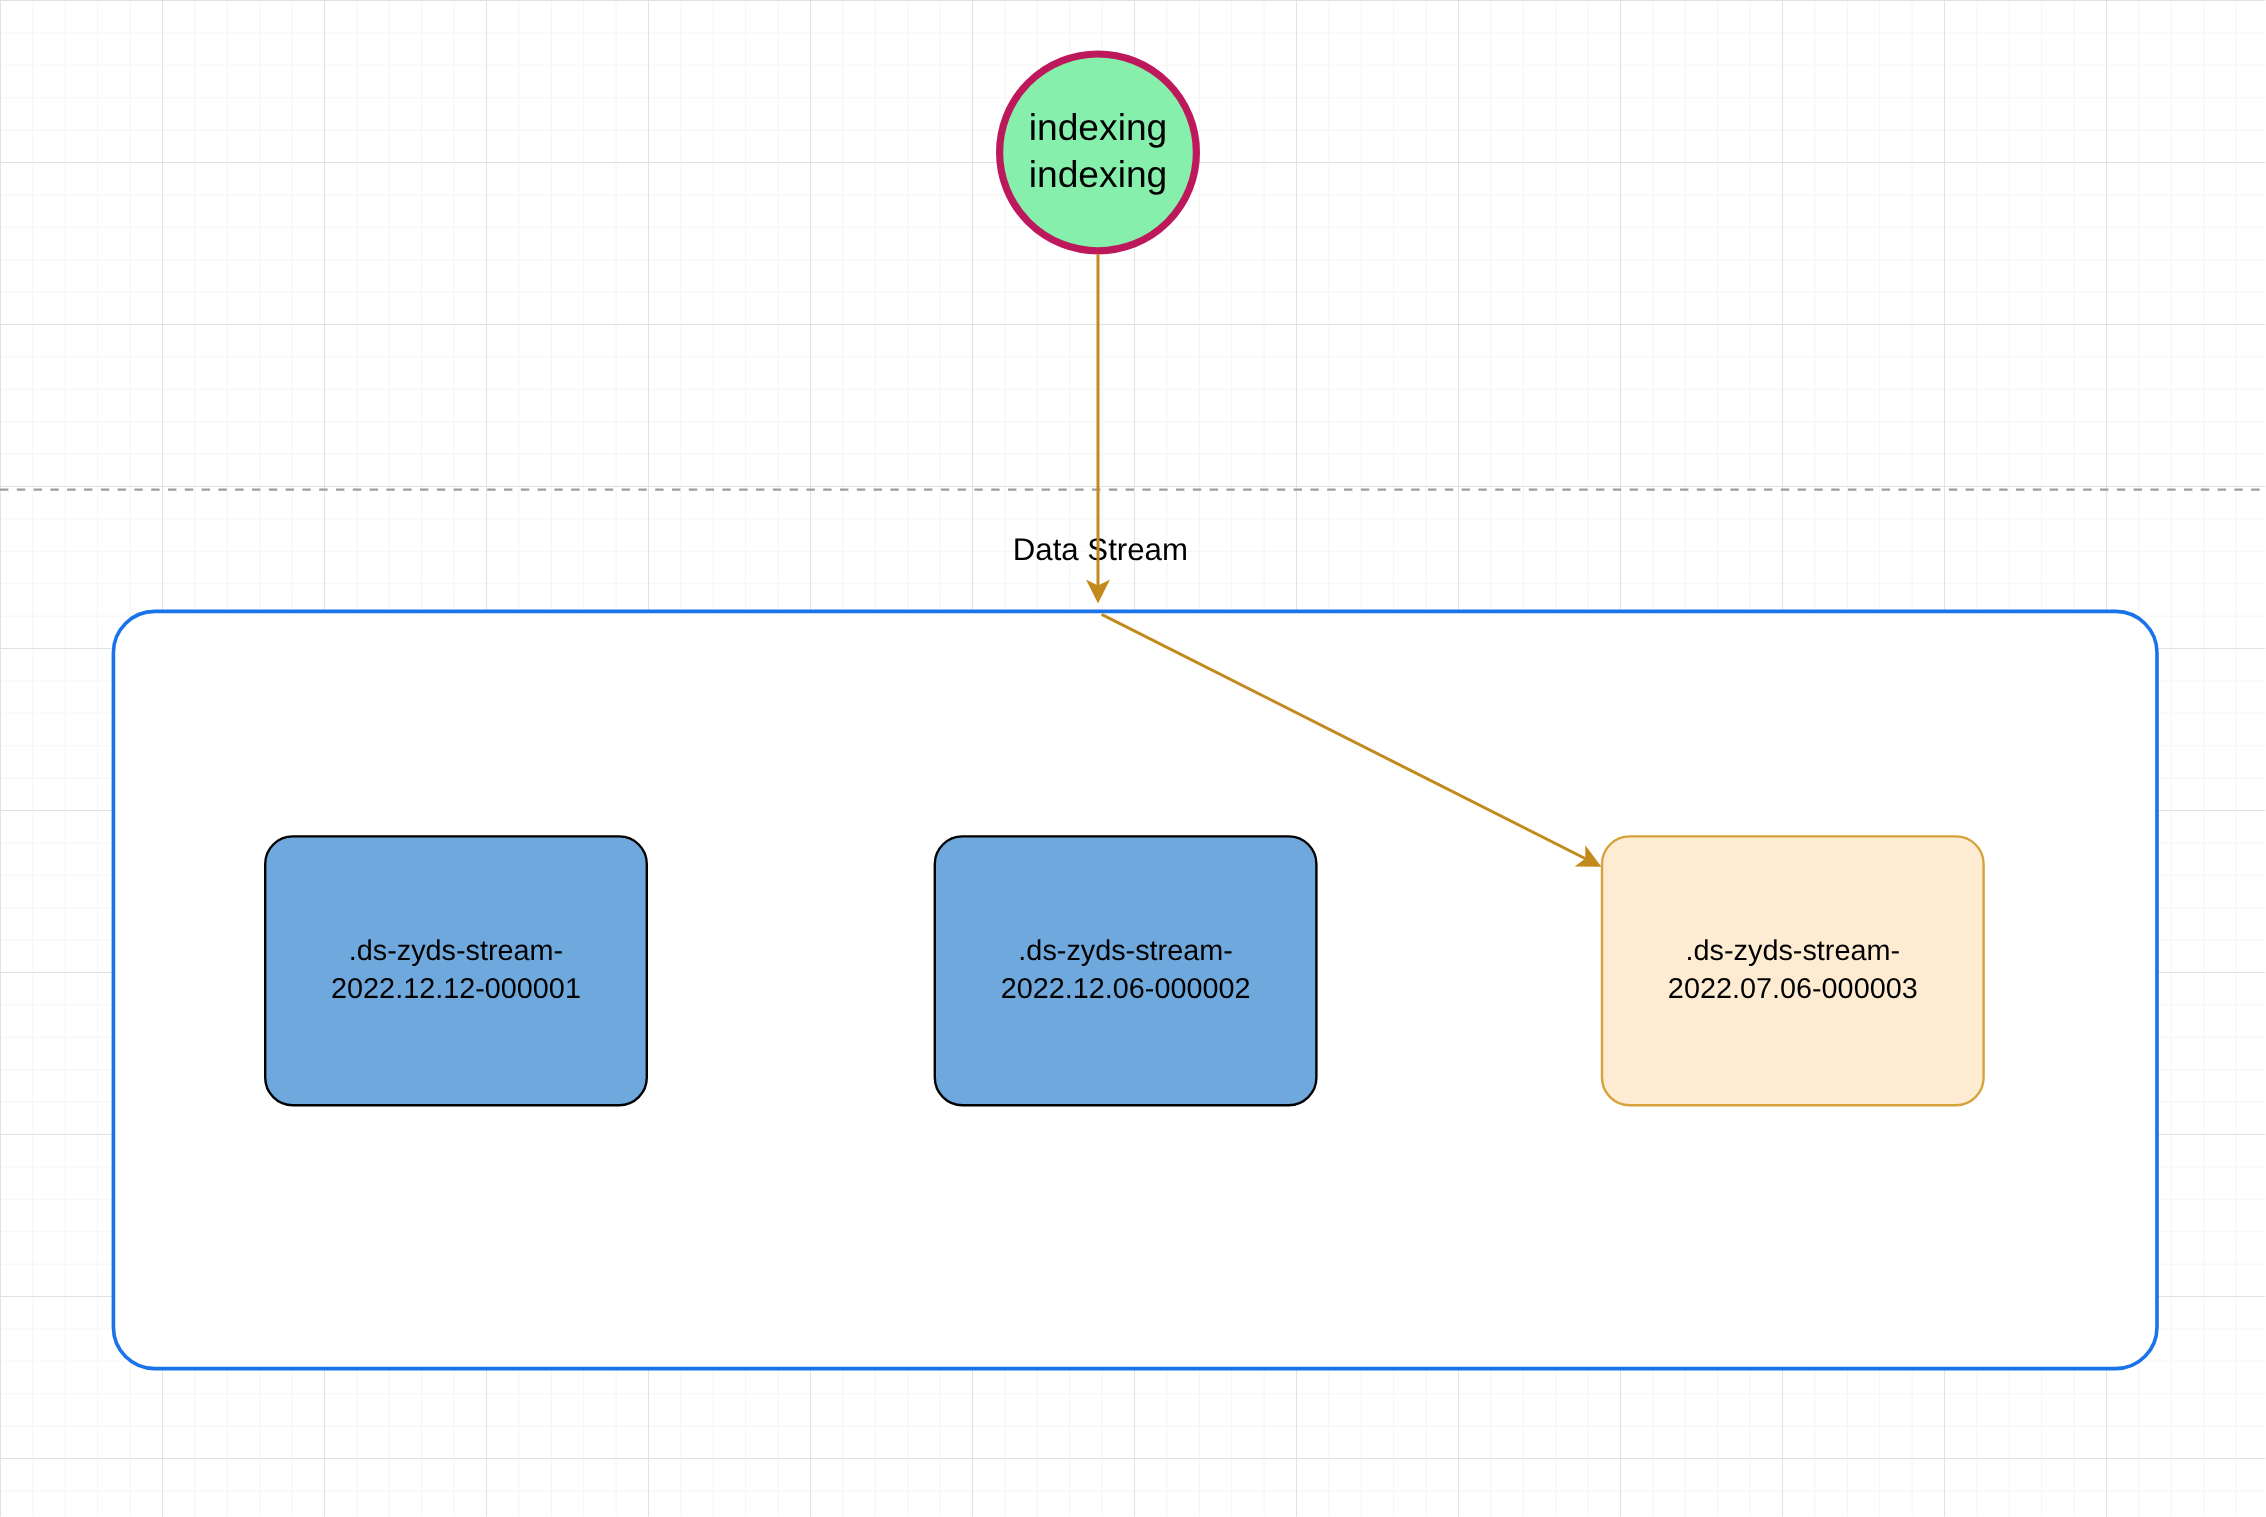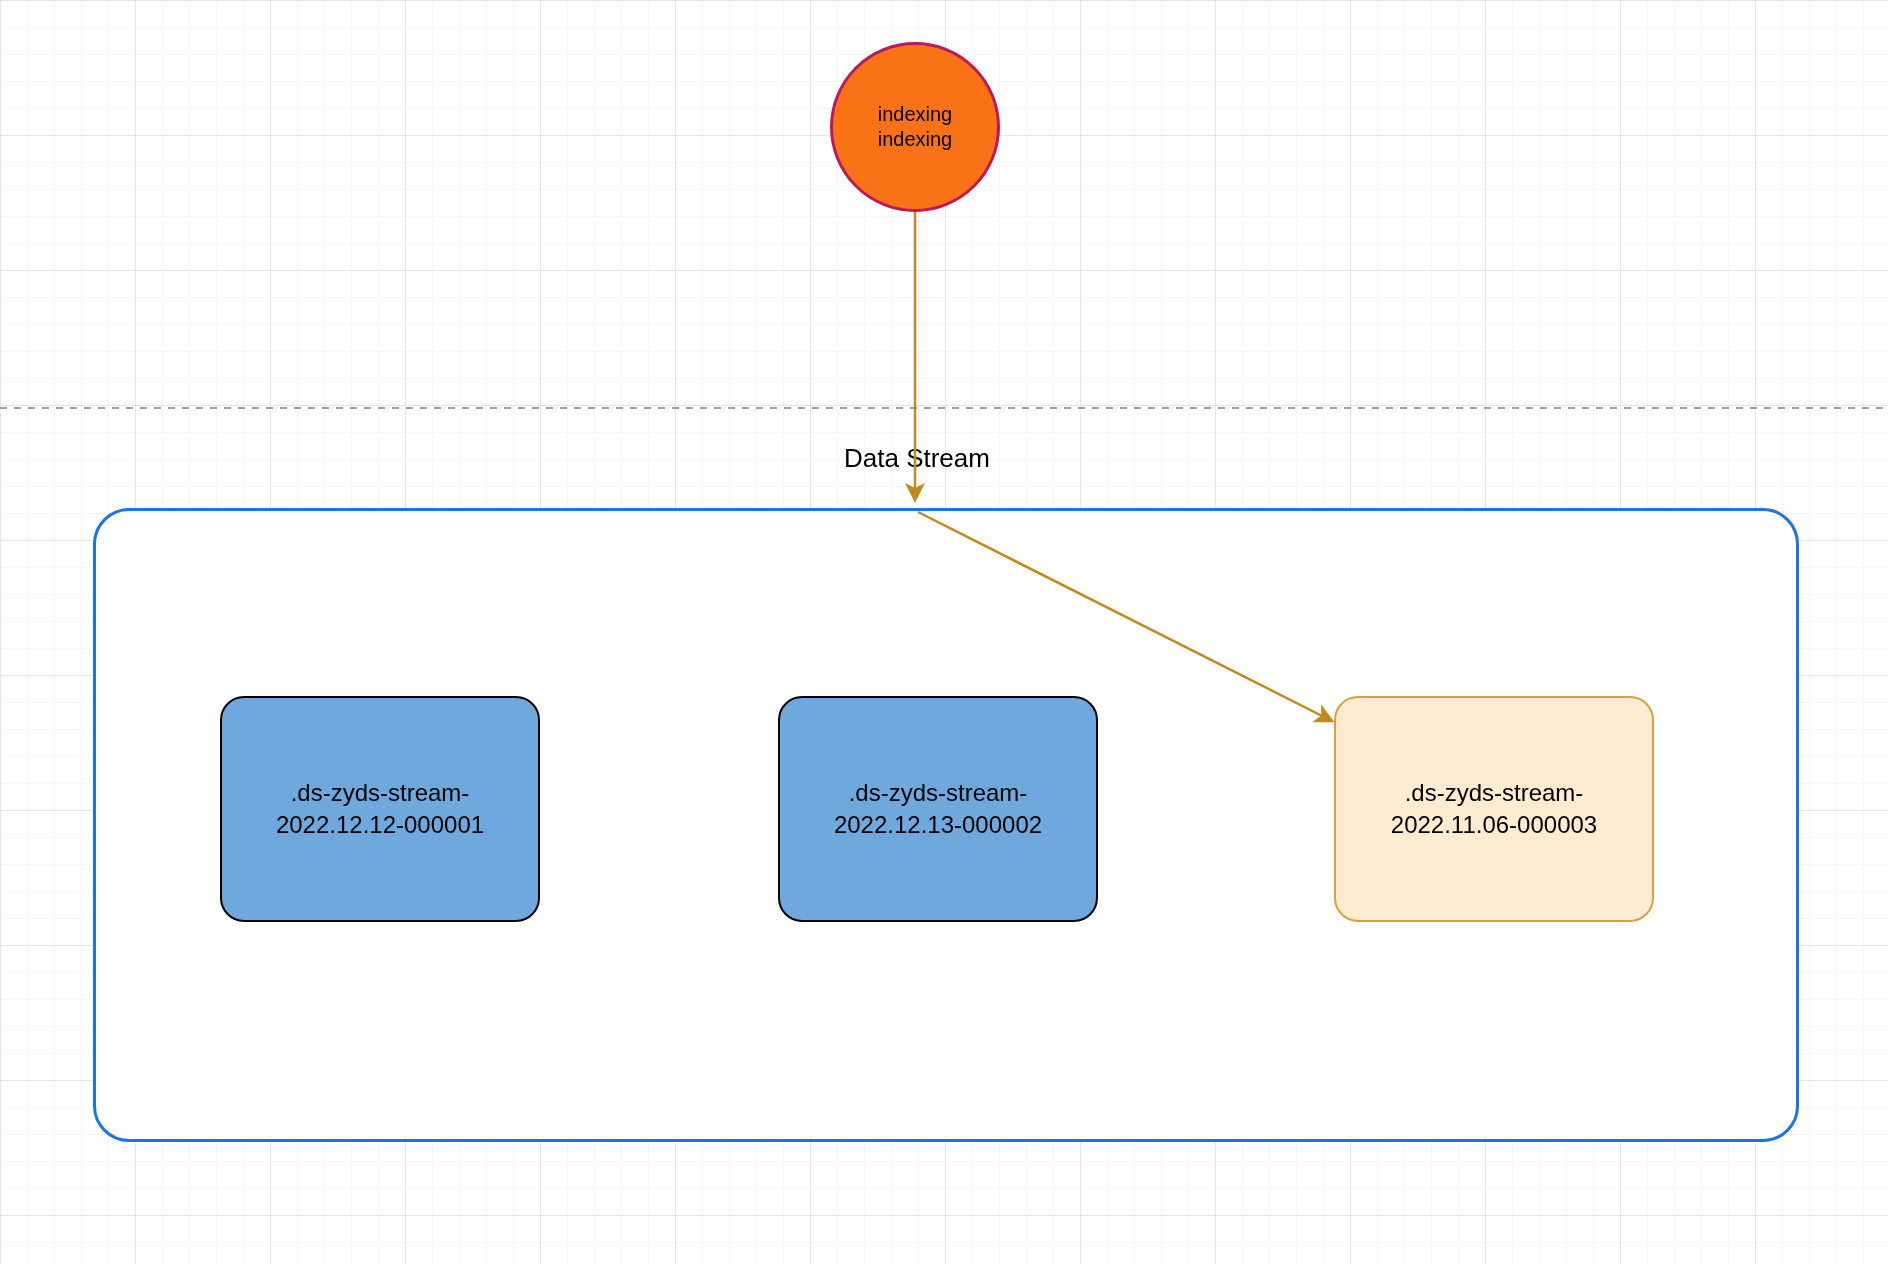--- a/index.html
+++ b/index.html
@@ -17,27 +17,27 @@
       z-index: 0;
     }
     .canvas {
       position: absolute;
       inset: 0;
       z-index: 1;
     }
     .circle-node {
       position: absolute;
       border-radius: 50%;
-      background: #f97316;
-      border: 3px solid #be185d;
+      background: #86efac;
+      border: 6px solid #be185d;
       display: flex;
       align-items: center;
       justify-content: center;
       text-align: center;
-      font-size: 20px;
+      font-size: 31px;
       line-height: 1.25;
       color: #000;
     }
     .label {
       position: absolute;
       font-size: 26px;
       color: #000;
       white-space: nowrap;
     }
     .container-box {
@@ -108,28 +108,28 @@
   <div class="index-box blue" style="left:220px; top:696px; width:320px; height:226px;">
     <div>
       <div>.ds-zyds-stream-</div>
       <div>2022.12.12-000001</div>
     </div>
   </div>
 
   <div class="index-box blue" style="left:778px; top:696px; width:320px; height:226px;">
     <div>
       <div>.ds-zyds-stream-</div>
-      <div>2022.12.13-000002</div>
+      <div>2022.12.06-000002</div>
     </div>
   </div>
 
   <div class="index-box orange" style="left:1334px; top:696px; width:320px; height:226px;">
     <div>
       <div>.ds-zyds-stream-</div>
-      <div>2022.11.06-000003</div>
+      <div>2022.07.06-000003</div>
     </div>
   </div>
 
   <svg class="arrows" width="1888" height="1264">
     <defs>
       <marker id="arrowhead" markerWidth="8" markerHeight="8" refX="6" refY="4" orient="auto" markerUnits="strokeWidth">
         <path d="M0,0 L8,4 L0,8 L2,4 Z" fill="#C28A1C"></path>
       </marker>
     </defs>
 

